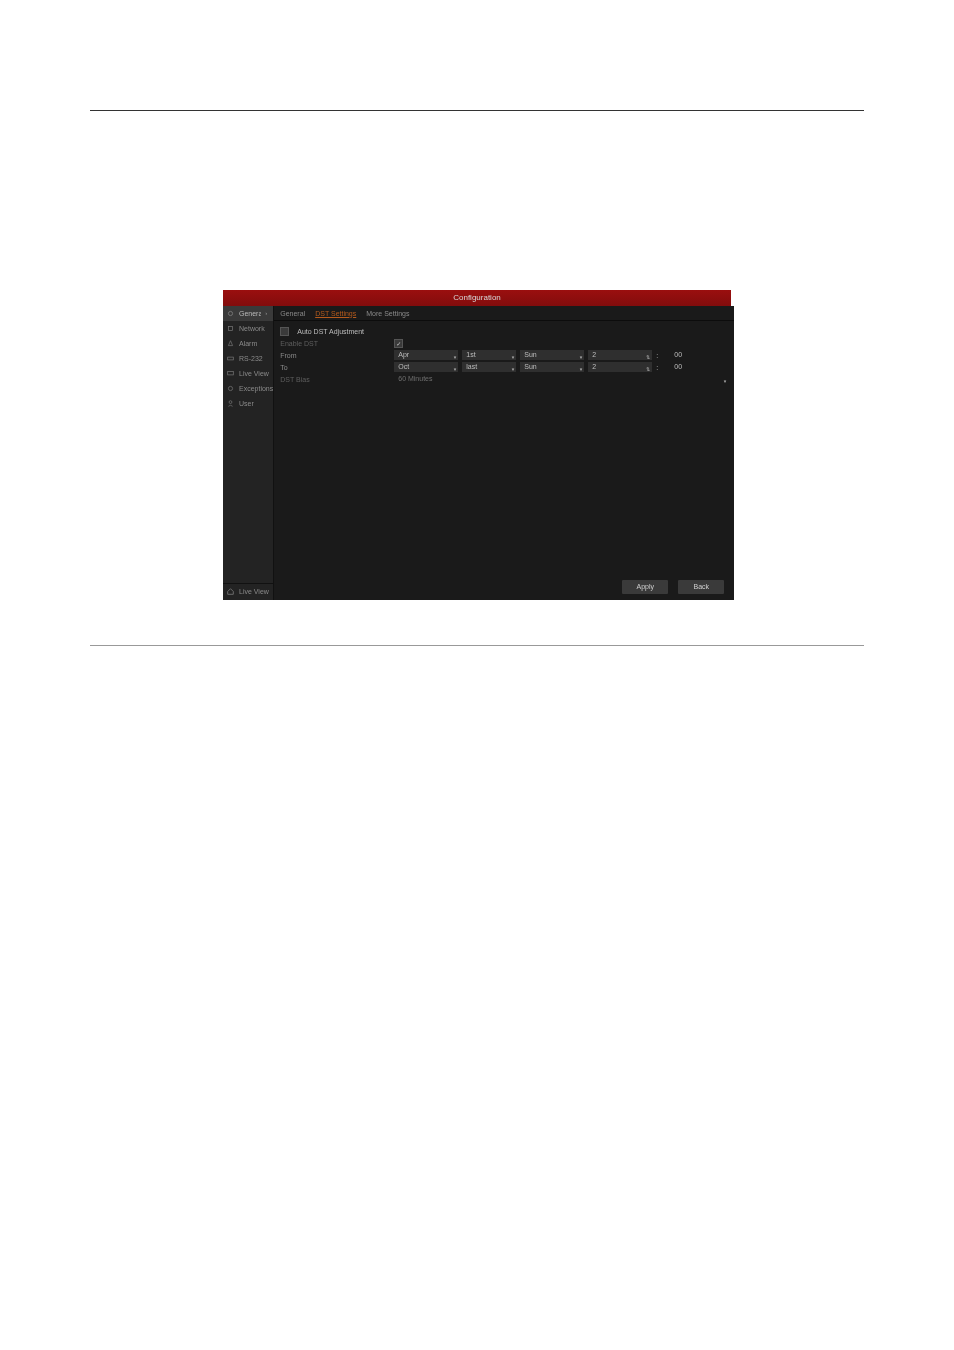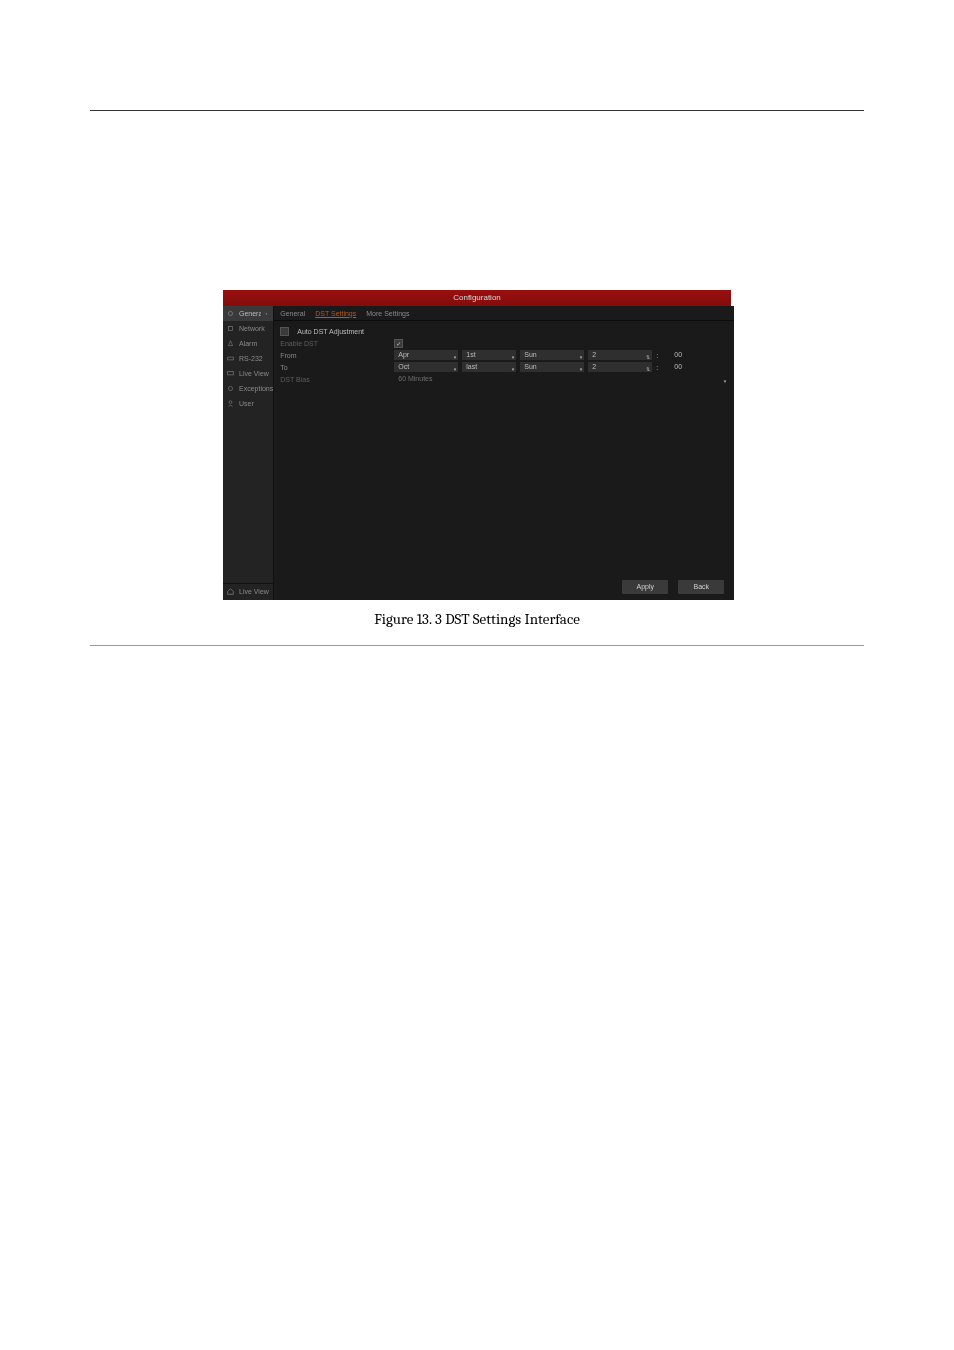--- a/index.html
+++ b/index.html
@@ -346,17 +346,16 @@
           </div>
 
           <div class="buttons">
             <div class="btn">Apply</div>
             <div class="btn">Back</div>
           </div>
         </div>
       </div>
     </div>
 
-    <div class="caption">Figure 13. 3 DST Settings Interface</div>
   </div>
 
   <div class="bottom-rule"></div>
 </div>
 
 </body></html>

